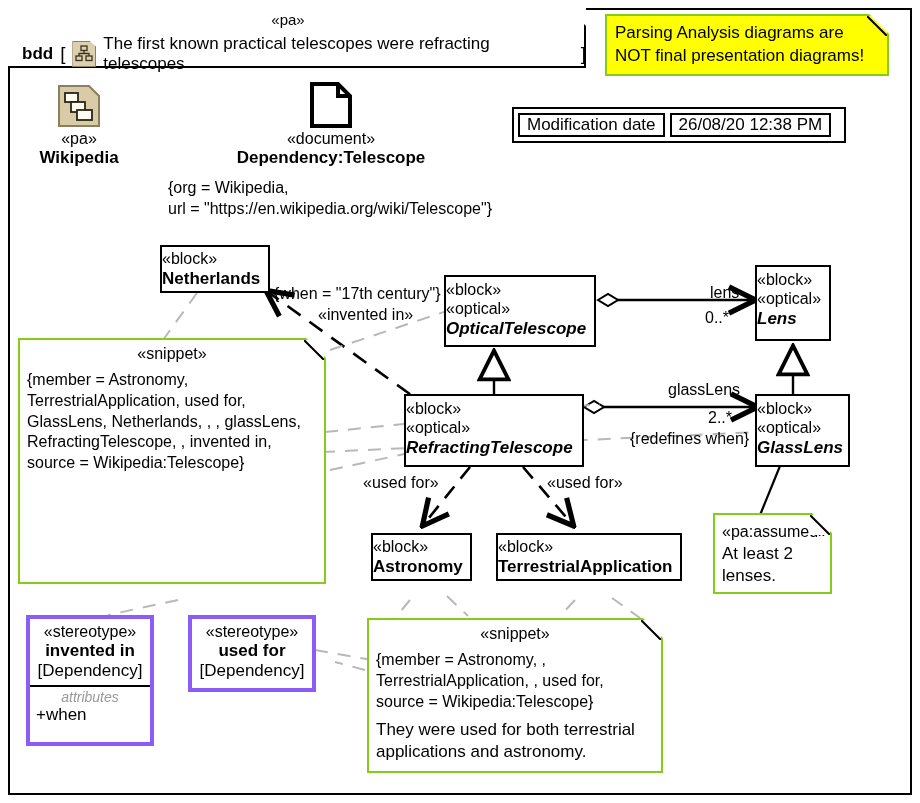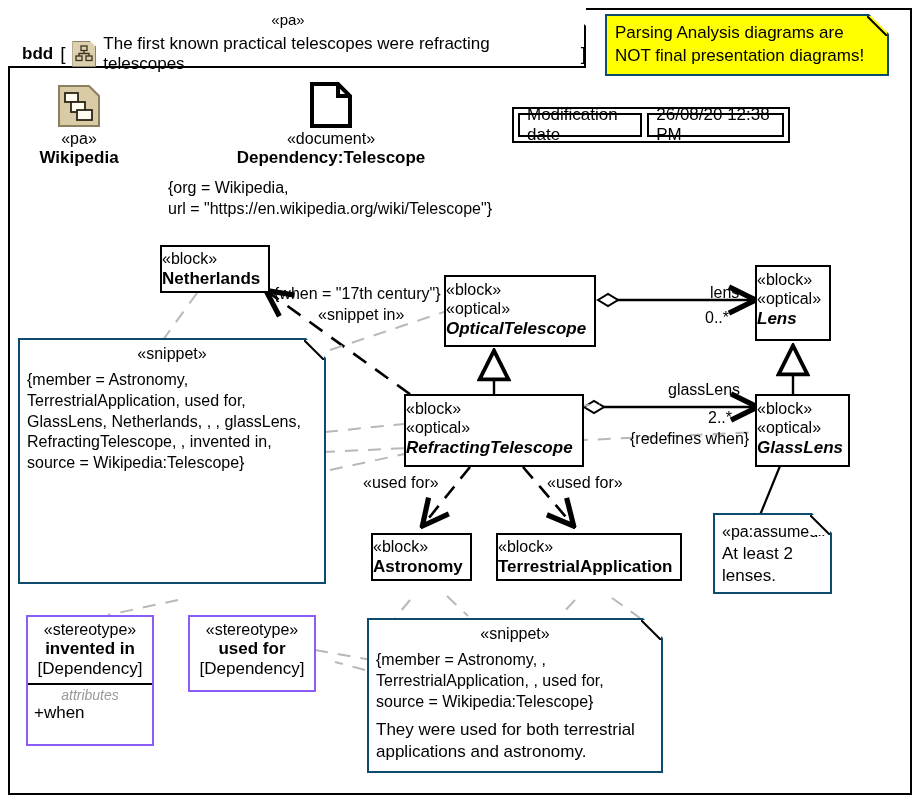--- a/index.html
+++ b/index.html
@@ -16,21 +16,21 @@
   .fh-row{position:absolute;left:14px;top:26px;display:flex;align-items:center;gap:7px;}
   .fh-bdd{font-weight:bold;font-size:17px;}
   .fh-br{font-size:19px;}
   .fh-title{font-size:17px;}
 
   .pa-icon{width:24px;height:26px;position:relative;display:inline-block;}
   .pa-icon .sheet{position:absolute;inset:0;background:#ddd0ae;border:1px solid #8c8264;box-sizing:border-box;
      clip-path:polygon(0 0,72% 0,100% 22%,100% 100%,0 100%);}
   .pa-icon svg{position:absolute;left:3px;top:4px;}
 
-  .note{position:absolute;background:#fff;border:2px solid #0c4a6e;box-sizing:border-box;
+  .note{position:absolute;background:#fff;border:2px solid #84cc16;box-sizing:border-box;
         clip-path:polygon(0 0,calc(100% - 20px) 0,100% 20px,100% 100%,0 100%);}
   .note .fold{position:absolute;right:0;top:0;width:20px;height:20px;}
   .note .fold svg{display:block;}
 
   .yellow-note{background:#ffff00;}
 
   .box{position:absolute;background:#fff;border:2px solid #000;box-sizing:border-box;text-align:left;}
   .box .ln{display:block;font-size:16px;line-height:1.18;}
   .box .stereo{font-size:16px;}
   .box .nm{font-weight:bold;font-size:17px;}
@@ -46,21 +46,21 @@
   .centerlabel{position:absolute;text-align:center;font-size:16px;}
   .centerlabel .st{display:block;}
   .centerlabel .nm{display:block;font-weight:bold;font-size:17px;}
 
   .freetext{position:absolute;font-size:16px;line-height:1.32;white-space:pre;}
 
   .notetitle{text-align:center;font-size:16px;padding-top:5px;}
   .notebody{font-size:16px;line-height:1.30;padding:0 7px;white-space:pre-wrap;}
   .notebody.p2{padding-top:7px;}
 
-  .stereobox{position:absolute;border:2px solid #8b5cf6;background:#fff;box-sizing:border-box;}
+  .stereobox{position:absolute;border:4px solid #8b5cf6;background:#fff;box-sizing:border-box;}
   .stereobox .sec{text-align:center;padding:4px 6px;}
   .stereobox .s1{font-size:16px;}
   .stereobox .s2{font-weight:bold;font-size:17px;}
   .stereobox .s3{font-size:17px;}
   .stereobox .divider{border-top:2px solid #000;}
   .stereobox .attrhdr{font-style:italic;font-size:14px;color:#999;text-align:center;padding-top:2px;}
   .stereobox .attr{font-size:17px;text-align:left;padding:0 6px 4px 6px;}
 
   svg.lay{position:absolute;left:0;top:0;width:920px;height:803px;pointer-events:none;}
 </style>
@@ -99,21 +99,21 @@
           <path d="M0 0 L20 20 L0 20 Z" fill="#ffff00"></path>
           <path d="M0 0 L20 20" stroke="#000" stroke-width="2"></path>
         </svg>
     </div>
     <div style="padding:6px 8px;font-size:17px;line-height:1.35;">
       <div>Parsing Analysis diagrams are</div>
       <div>NOT final presentation diagrams!</div>
     </div>
   </div>
 
-  <div class="datebox" style="left:512px;top:107px;width:278px;height:36px;">
+  <div class="datebox" style="left:512px;top:107px;width:334px;height:36px;">
     <div class="datecell">Modification date</div>
     <div class="datecell">26/08/20 12:38 PM</div>
   </div>
 
   <div class="docicon" style="left:58px;top:85px;width:42px;height:42px;">
     <svg width="42" height="42" viewBox="0 0 42 42">
       <path d="M1 1 L31 1 L41 11 L41 41 L1 41 Z" fill="#d9cba6" stroke="#8a8060" stroke-width="2"></path>
       <rect x="7" y="8" width="13" height="9" fill="#fffdf2" stroke="#2a2415" stroke-width="1.8"></rect>
       <rect x="13" y="17" width="14" height="10" fill="#fffdf2" stroke="#2a2415" stroke-width="1.8"></rect>
       <rect x="19" y="25" width="15" height="10" fill="#fffdf2" stroke="#2a2415" stroke-width="1.8"></rect>
@@ -217,21 +217,21 @@
     <span class="ln stereo">«block»</span>
     <span class="ln nm">Astronomy</span>
   </div>
 
   <div class="box" style="left:496px;top:533px;width:186px;height:48px;padding-top:3px;">
     <span class="ln stereo">«block»</span>
     <span class="ln nm">TerrestrialApplication</span>
   </div>
 
   <div class="lbl" style="left:274px;top:285px;">{when = "17th century"}</div>
-  <div class="lbl" style="left:318px;top:306px;">«snippet in»</div>
+  <div class="lbl" style="left:318px;top:306px;">«invented in»</div>
   <div class="lbl" style="left:710px;top:284px;">lens</div>
   <div class="lbl" style="left:705px;top:309px;">0..*</div>
   <div class="lbl" style="left:668px;top:381px;">glassLens</div>
   <div class="lbl" style="left:708px;top:409px;">2..*</div>
   <div class="lbl" style="left:630px;top:430px;">{redefines when}</div>
   <div class="lbl" style="left:363px;top:474px;">«used for»</div>
   <div class="lbl" style="left:547px;top:474px;">«used for»</div>
 
   <div class="note" style="left:18px;top:338px;width:308px;height:246px;">
     <div class="fold">

